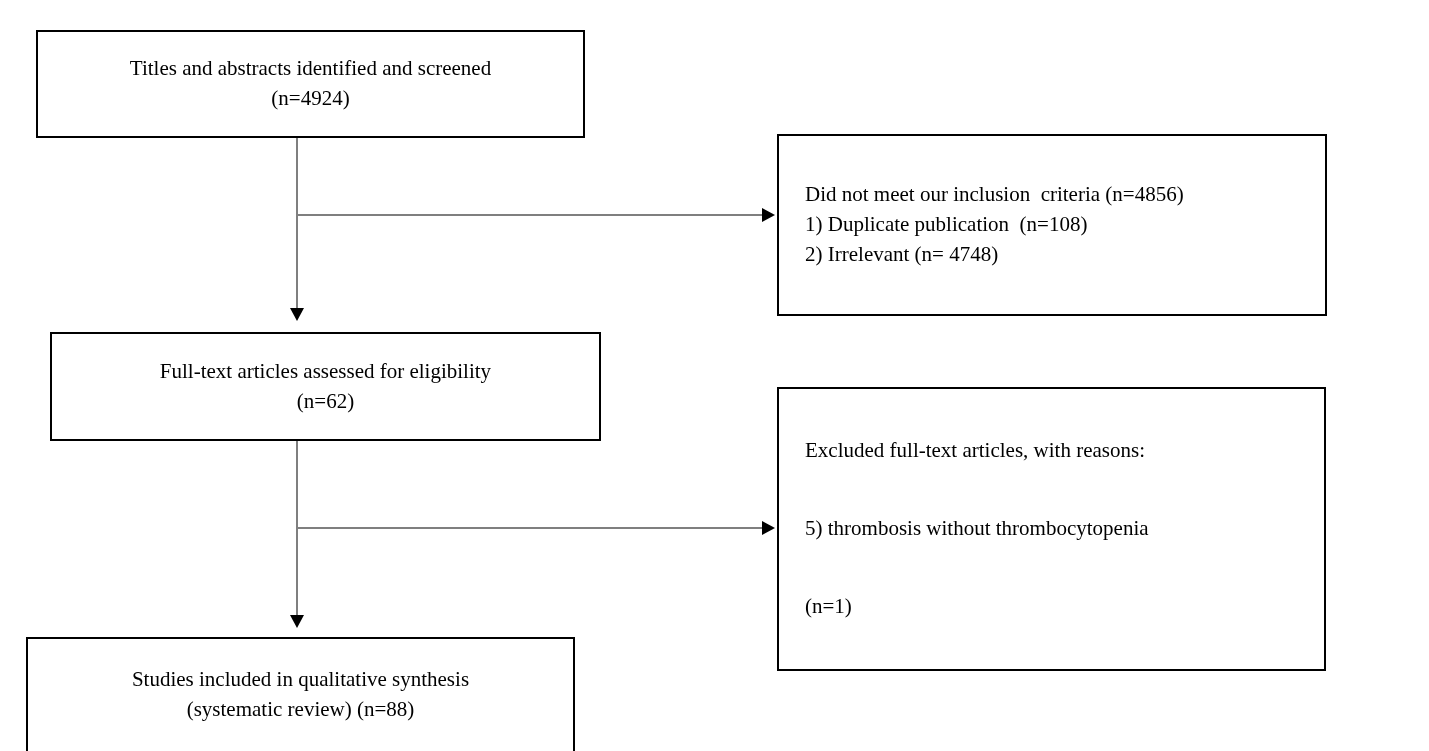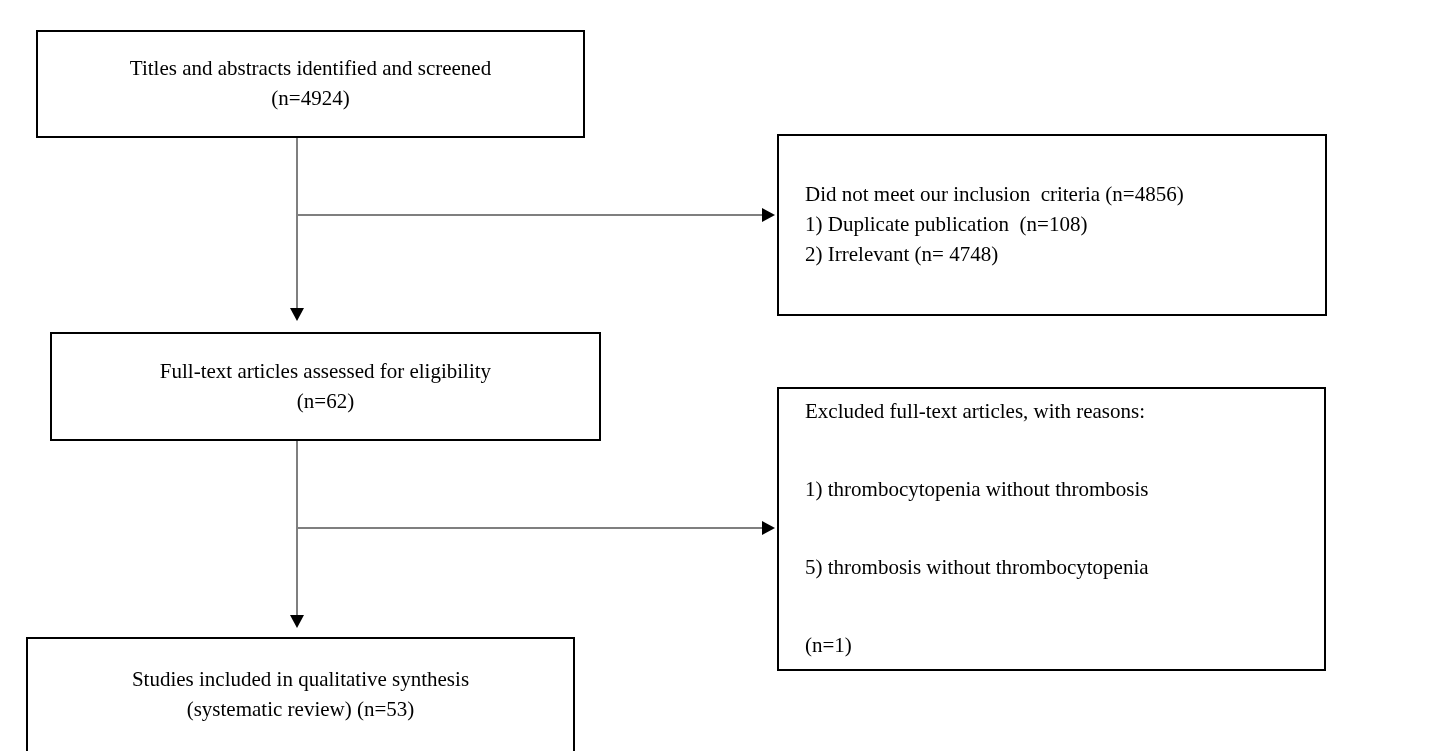--- a/index.html
+++ b/index.html
@@ -111,23 +111,22 @@
   </div>
 
   <div class="conn conn-v" id="conn-v2"></div>
   <div class="arrow-down" id="arrowhead-2"></div>
 
   <div class="conn conn-h" id="conn-h2"></div>
   <div class="arrow-right" id="arrowhead-h2"></div>
 
   <div class="flow-box box-left" id="box-excluded-2">
     <div class="line">Excluded full-text articles, with reasons:</div>
-    <div class="line">1) thrombocytopenia without thrombosis</div>
     <div class="line">5) thrombosis without thrombocytopenia</div>
     <div class="line">(n=1)</div>
   </div>
 
   <div class="flow-box box-centered" id="box-included">
     <div class="line">Studies included in qualitative synthesis</div>
-    <div class="line">(systematic review) (n=53)</div>
+    <div class="line">(systematic review) (n=88)</div>
   </div>
 
 </div>
 
 </body></html>

